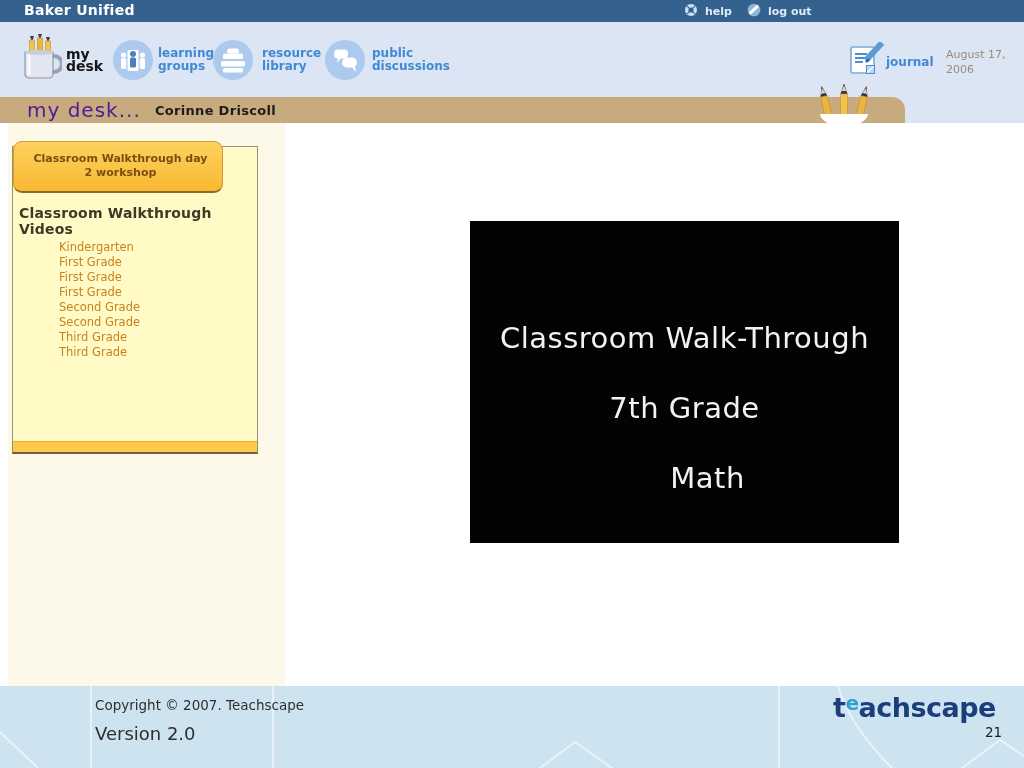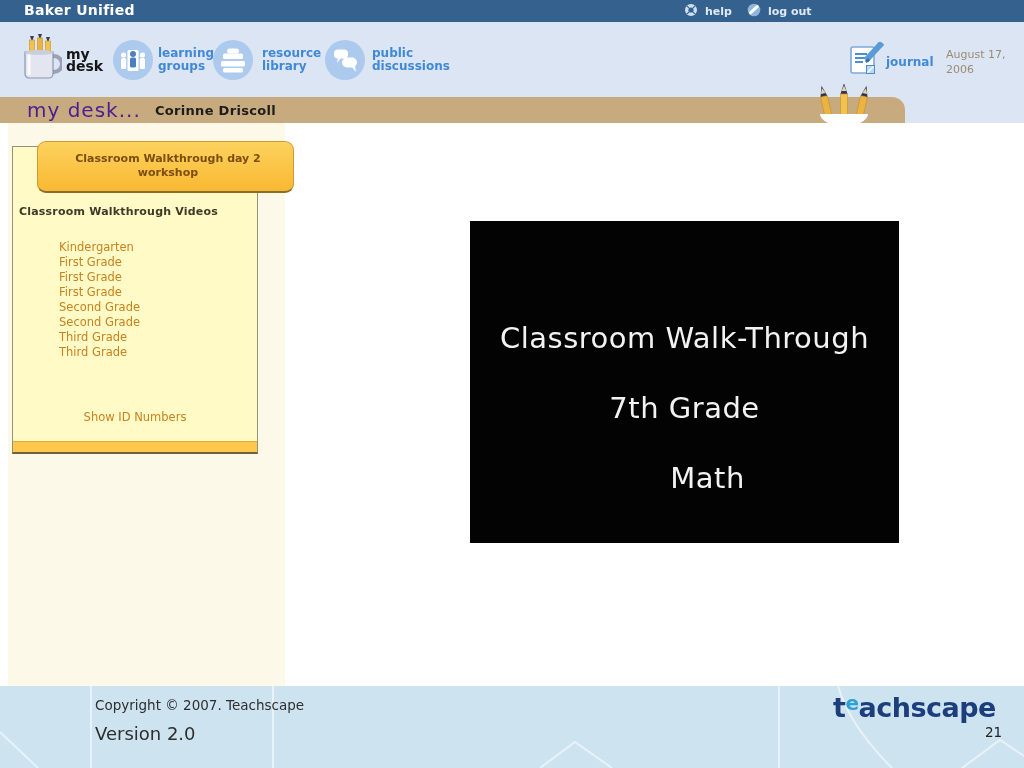--- a/index.html
+++ b/index.html
@@ -25,29 +25,29 @@
   
   .deskbar { position:absolute; left:0; top:75px; width:905px; height:26px; background:#c7aa7d; border-top-right-radius:13px; }
   .deskbar-title { position:absolute; left:27px; top:0; font-size:20px; line-height:26px; color:#4c1d95; letter-spacing:1px; }
   .deskbar-user { position:absolute; left:155px; top:0; font-size:13px; font-weight:bold; line-height:27px; color:#1c1c1c; letter-spacing:.3px; }
   .pencilcup { position:absolute; left:810px; top:62px; z-index:3; }
 
   
   .left-col { position:absolute; left:8px; top:123px; width:277px; height:563px; background:#fdf9e8; }
   .panel { position:absolute; left:12px; top:146px; width:246px; height:308px; background:#fffac6;
            border:1px solid #96917b; border-bottom:2px solid #6e603a; }
-  .panel-heading { position:absolute; left:6px; top:58px; font-size:11px; font-weight:bold; color:#3f3a28; letter-spacing:.2px; }
+  .panel-heading { position:absolute; left:6px; top:58px; font-size:14px; font-weight:bold; color:#3f3a28; letter-spacing:.2px; }
   .video-links { position:absolute; left:46px; top:93px; list-style:none; }
   .video-links a { display:block; font-size:11.5px; line-height:15px; color:#c9821e; text-decoration:none; cursor:pointer; }
   .show-id { position:absolute; left:0; top:263px; width:100%; text-align:center; font-size:11.5px; color:#c9821e; text-decoration:none; cursor:pointer; }
   .panel-strip { position:absolute; left:0; bottom:0; width:100%; height:11px; background:#fdc84c; border-top:1px solid #e7ae35; }
-  .workshop-btn { position:absolute; left:13px; top:141px; width:257px; height:52px; z-index:2;
+  .workshop-btn { position:absolute; left:13px; top:141px; width:210px; height:52px; z-index:2;
                   background:linear-gradient(#fdd25e,#f9b832); border:1px solid #cf9a2f; border-bottom:2px solid #8a6d2a;
                   border-radius:9px; color:#7a4e10; font-size:11px; font-weight:bold; line-height:14px;
-                  text-align:center; padding:10px 9px 0 14px; cursor:pointer; font-family:"DejaVu Sans", sans-serif;margin-left:24px; }
+                  text-align:center; padding:10px 9px 0 14px; cursor:pointer; font-family:"DejaVu Sans", sans-serif; }
 
   
   .video { position:absolute; left:443px; top:221px; width:429px; height:322px; background:#030303; cursor:pointer;margin-left:27px; }
   .video .vline { position:absolute; left:0; width:100%; text-align:center; color:#f2f2f2; font-size:29px; line-height:32px; letter-spacing:.5px; }
   .vline1 { top:101px; } .vline2 { top:171px; } .vline3 { top:241px;padding-left:46px; }
 
   
   .footer { position:absolute; left:0; top:686px; width:1024px; height:82px; background:#cde3f0; }
   .footer svg.deco { position:absolute; left:0; top:0; }
   .copyright { position:absolute; left:95px; top:11px; font-size:13.5px; color:#2e2e2e; }
@@ -224,21 +224,20 @@
       <li>
           <a>Second Grade</a>
         </li>
       <li>
           <a>Third Grade</a>
         </li>
       <li>
           <a>Third Grade</a>
         </li>
     </ul>
-    <a class="show-id">Show ID Numbers</a>
     <div class="panel-strip"></div>
   </div>
 
   <div class="workshop-btn">Classroom Walkthrough day 2 workshop</div>
 
   <div class="video">
     <div class="vline vline1">Classroom Walk-Through</div>
     <div class="vline vline2">7th Grade</div>
     <div class="vline vline3">Math</div>
   </div>

